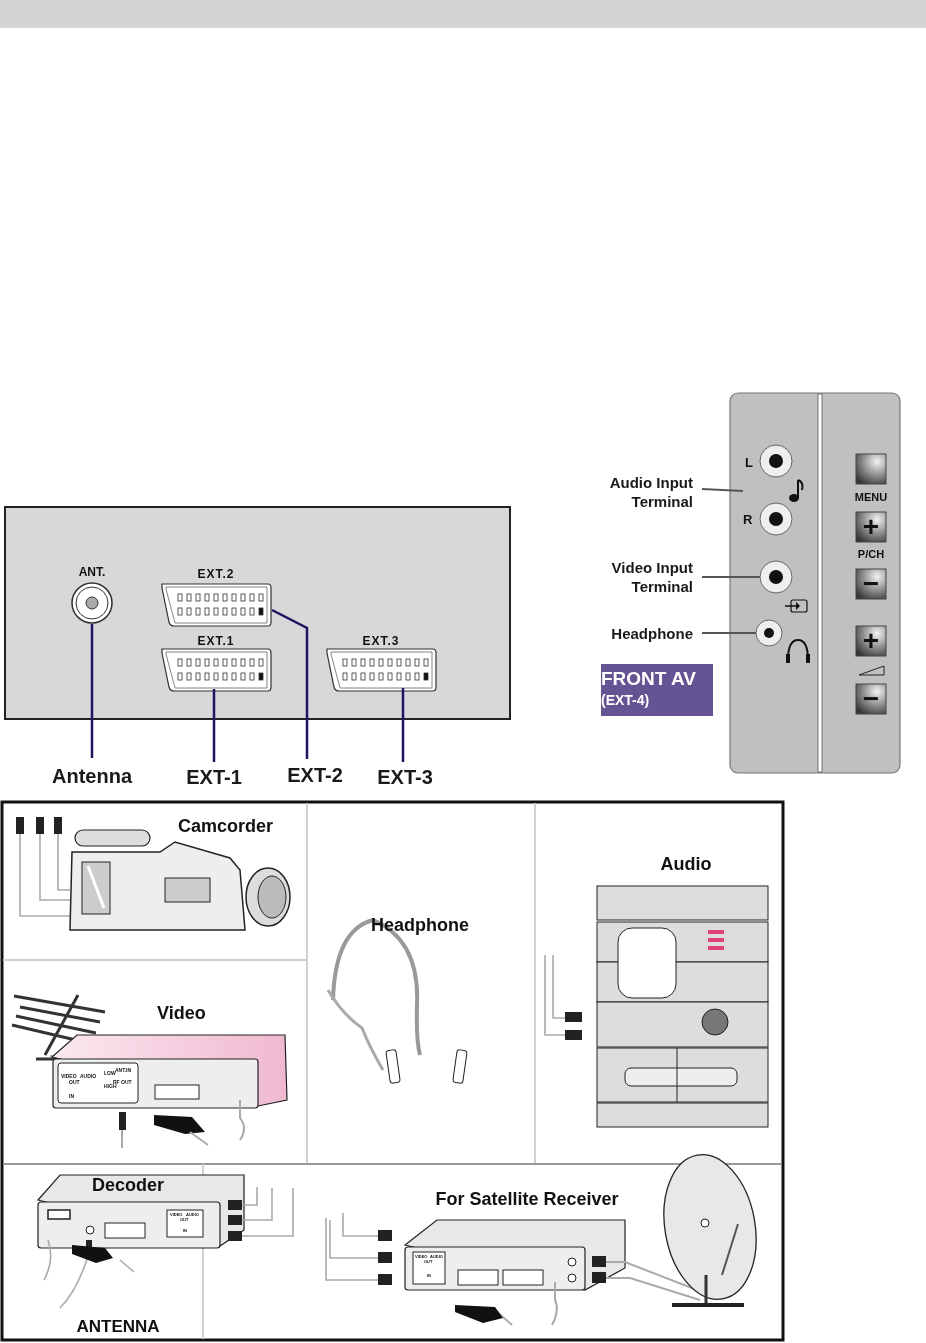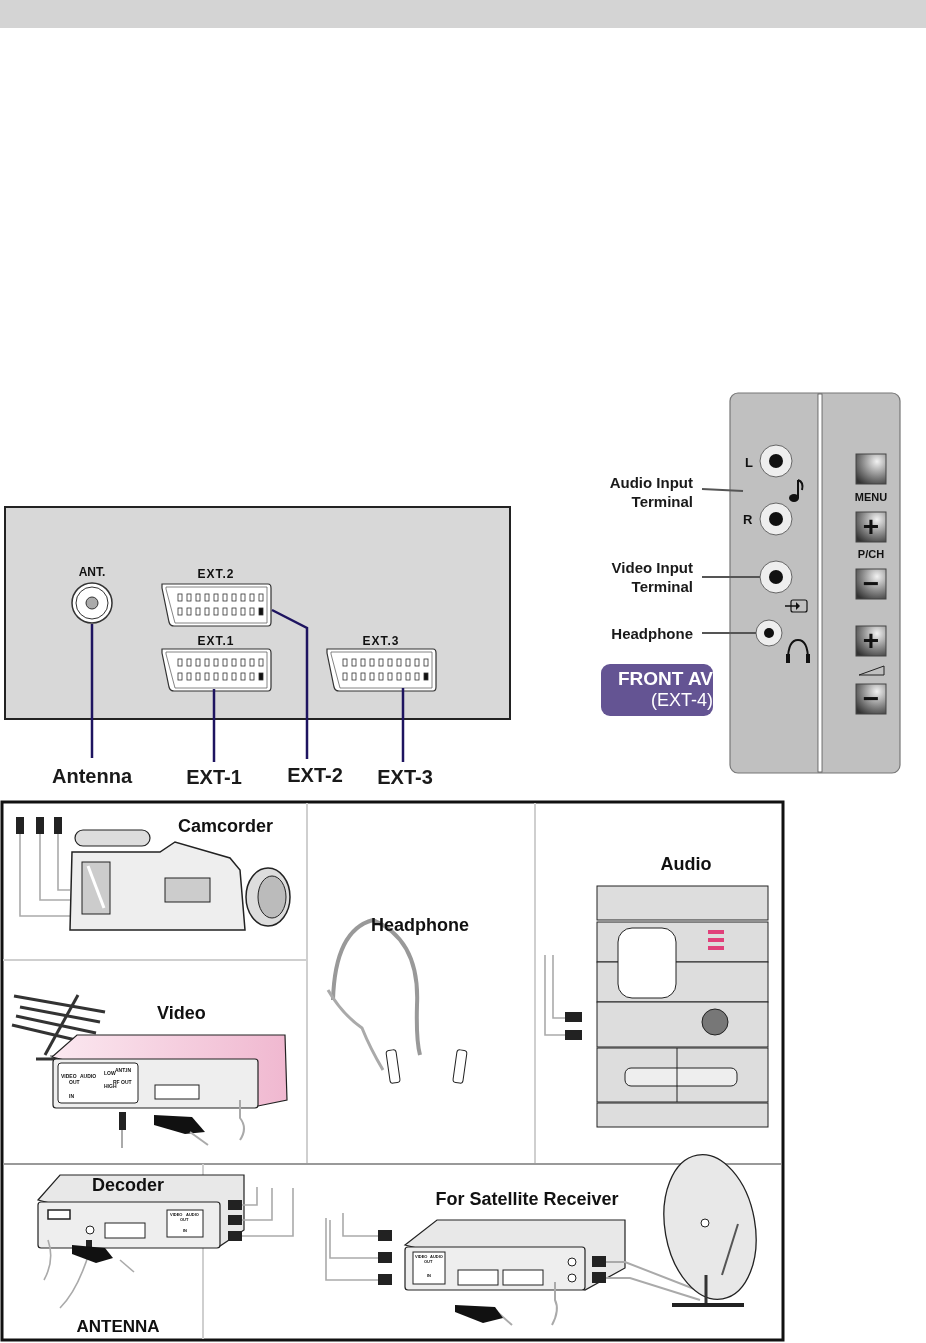--- a/index.html
+++ b/index.html
@@ -1,22 +1,22 @@
 <!DOCTYPE html>
 <html><head>
 <meta charset="utf-8">
 <style>
   html, body { margin:0; padding:0; background:#fff; }
   body { width:926px; height:1343px; position:relative; overflow:hidden; font-family:"Liberation Sans", sans-serif; }
   .abs { position:absolute; }
   .header-bar { left:0; top:0; width:926px; height:28px; background:#d4d4d4; }
   svg text { font-family:"Liberation Sans", sans-serif; font-weight:bold; }
-  .front-badge { left:601px; top:664px; width:112px; height:52px; background:#645493; color:#fff; text-align:right;border-radius:9px; }
+  .front-badge { left:601px; top:664px; width:112px; height:52px; background:#645493; color:#fff; text-align:left; }
   .front-badge .t1 { font-size:19px; font-weight:bold; line-height:24px; margin-top:3px; }
-  .front-badge .t2 { font-size:18px; font-weight:normal; line-height:18px; }
+  .front-badge .t2 { font-size:14px; font-weight:bold; line-height:18px; }
 </style>
 </head>
 <body>
 
 <div class="abs header-bar"></div>
 
 <svg class="abs" style="left:0;top:500px" width="580" height="300">
   <rect x="5" y="7" width="505" height="212" fill="#d8d8d8" stroke="#222" stroke-width="2"></rect>
 
   <g>

